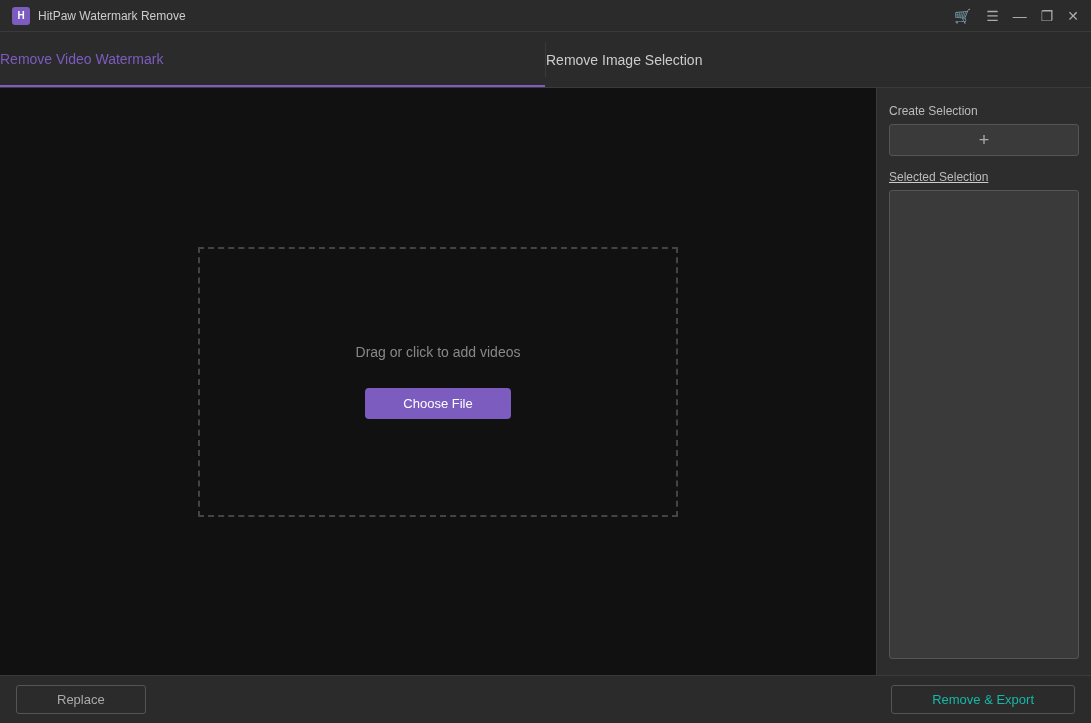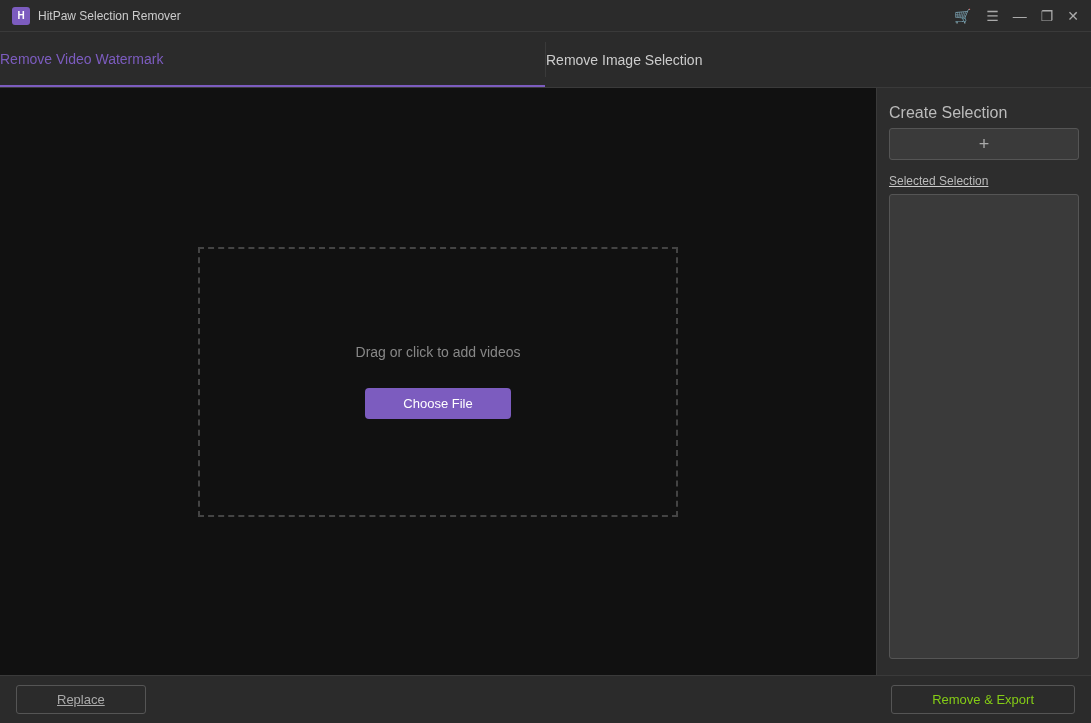--- a/index.html
+++ b/index.html
@@ -144,21 +144,21 @@
       width: 215px;
       background: #2d2d2d;
       border-left: 1px solid #3a3a3a;
       padding: 16px 12px;
       display: flex;
       flex-direction: column;
       gap: 14px;
     }
 
     #create-selection-label {
-      font-size: 16px;
+      font-size: 12px;
       color: #bbb;
       margin-bottom: 6px;
     }
 
     #create-selection-btn {
       width: 100%;
       height: 32px;
       background: #3a3a3a;
       border: 1px solid #555;
       border-radius: 3px;
@@ -196,40 +196,39 @@
     }
 
     #replace-btn {
       background: transparent;
       border: 1px solid #555;
       color: #aaa;
       padding: 6px 40px;
       border-radius: 3px;
       font-size: 13px;
       cursor: pointer;
-      text-decoration: underline;
     }
 
     #remove-export-btn {
       background: transparent;
       border: 1px solid #555;
-      color: #84cc16;
+      color: #14b8a6;
       padding: 6px 40px;
       border-radius: 3px;
       font-size: 13px;
       cursor: pointer;
     }
   </style>
 </head>
 <body>
 
 <div id="title-bar">
   <div id="title-bar-left">
     <div id="app-logo">H</div>
-    <span id="app-title">HitPaw Selection Remover</span>
+    <span id="app-title">HitPaw Watermark Remove</span>
   </div>
   <div id="title-bar-controls">
     <div class="title-bar-icon">🛒</div>
     <div class="title-bar-icon">☰</div>
     <div class="title-bar-icon">—</div>
     <div class="title-bar-icon">❐</div>
     <div class="title-bar-icon">✕</div>
   </div>
 </div>
 

